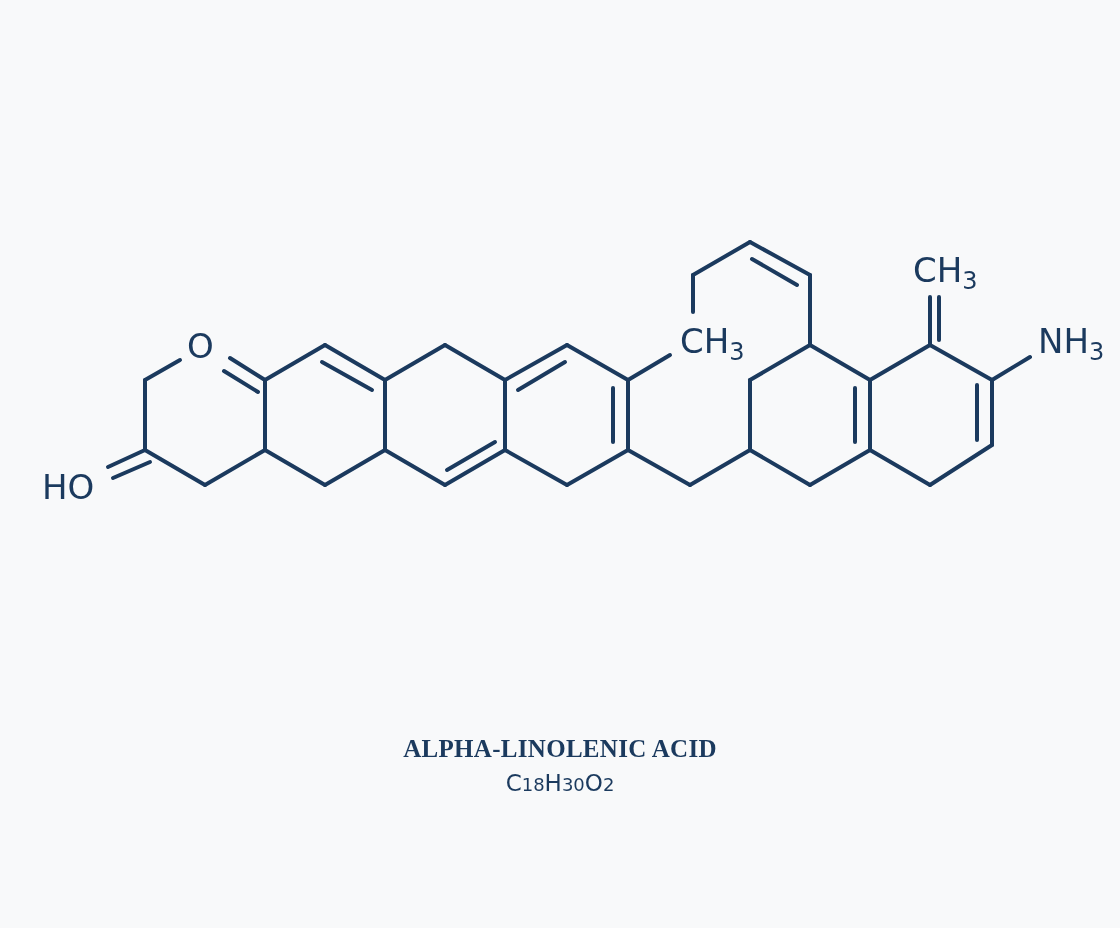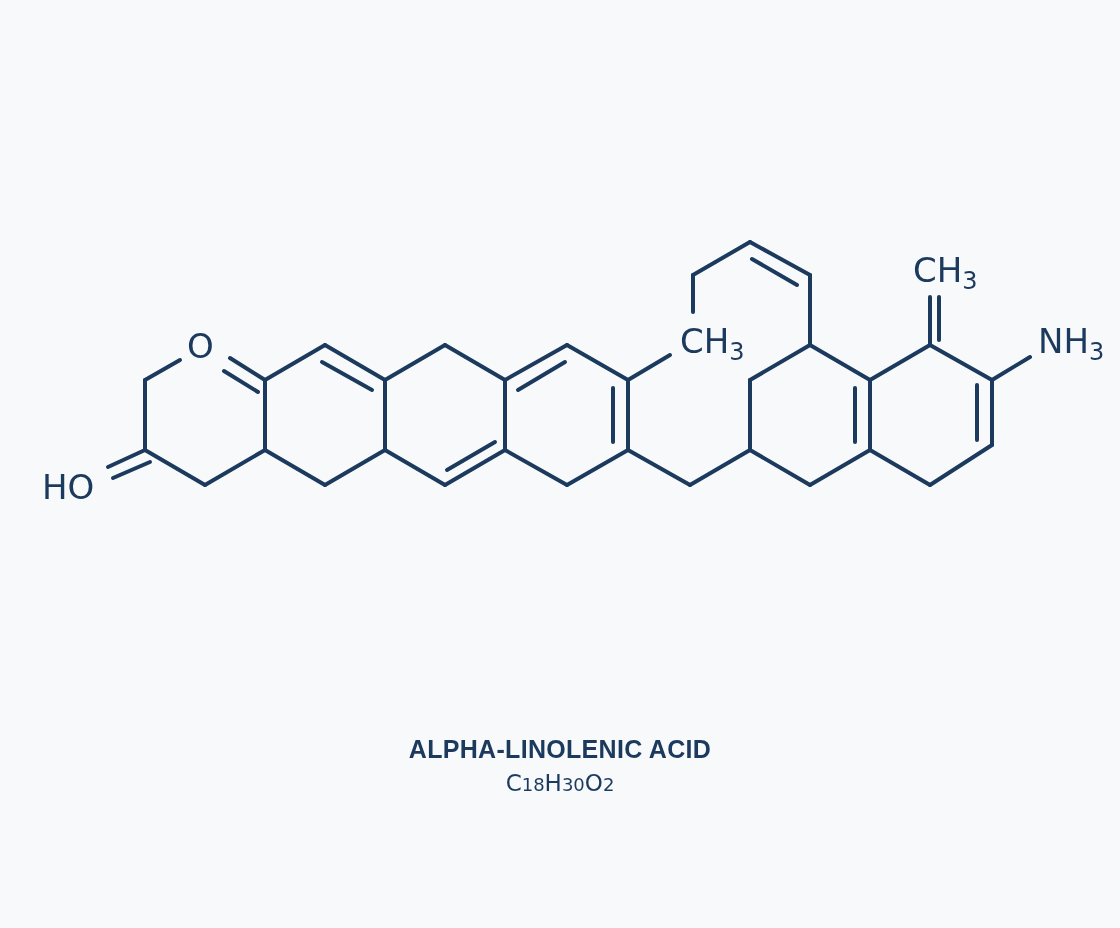--- a/index.html
+++ b/index.html
@@ -9,21 +9,21 @@
       font-family: "Liberation Sans", sans-serif;
       position: relative;
     }
     #canvas { position: absolute; left: 0; top: 0; }
     .bond { stroke: #1b3a5e; stroke-width: 4; stroke-linecap: round; fill: none; }
     .atom { fill: #1b3a5e; font-family: "DejaVu Sans", sans-serif; font-size: 34px; }
     .sub { font-size: 24px; }
     #title {
       position: absolute; left: 0; width: 1120px; top: 735px;
       text-align: center; color: #1b3a5e;
-      font-family: Liberation Sans, sans-serif; font-weight: bold; font-size: 25px;
+      font-family: Liberation Serif, serif; font-weight: bold; font-size: 25px;
       letter-spacing: 0.3px;
     }
     #formula {
       position: absolute; left: 0; width: 1120px; top: 770px;
       text-align: center; color: #1b3a5e;
       font-family: "DejaVu Sans", sans-serif; font-size: 23px;
     }
     #formula .s { font-size: 18px; }
   </style>
 </head>

